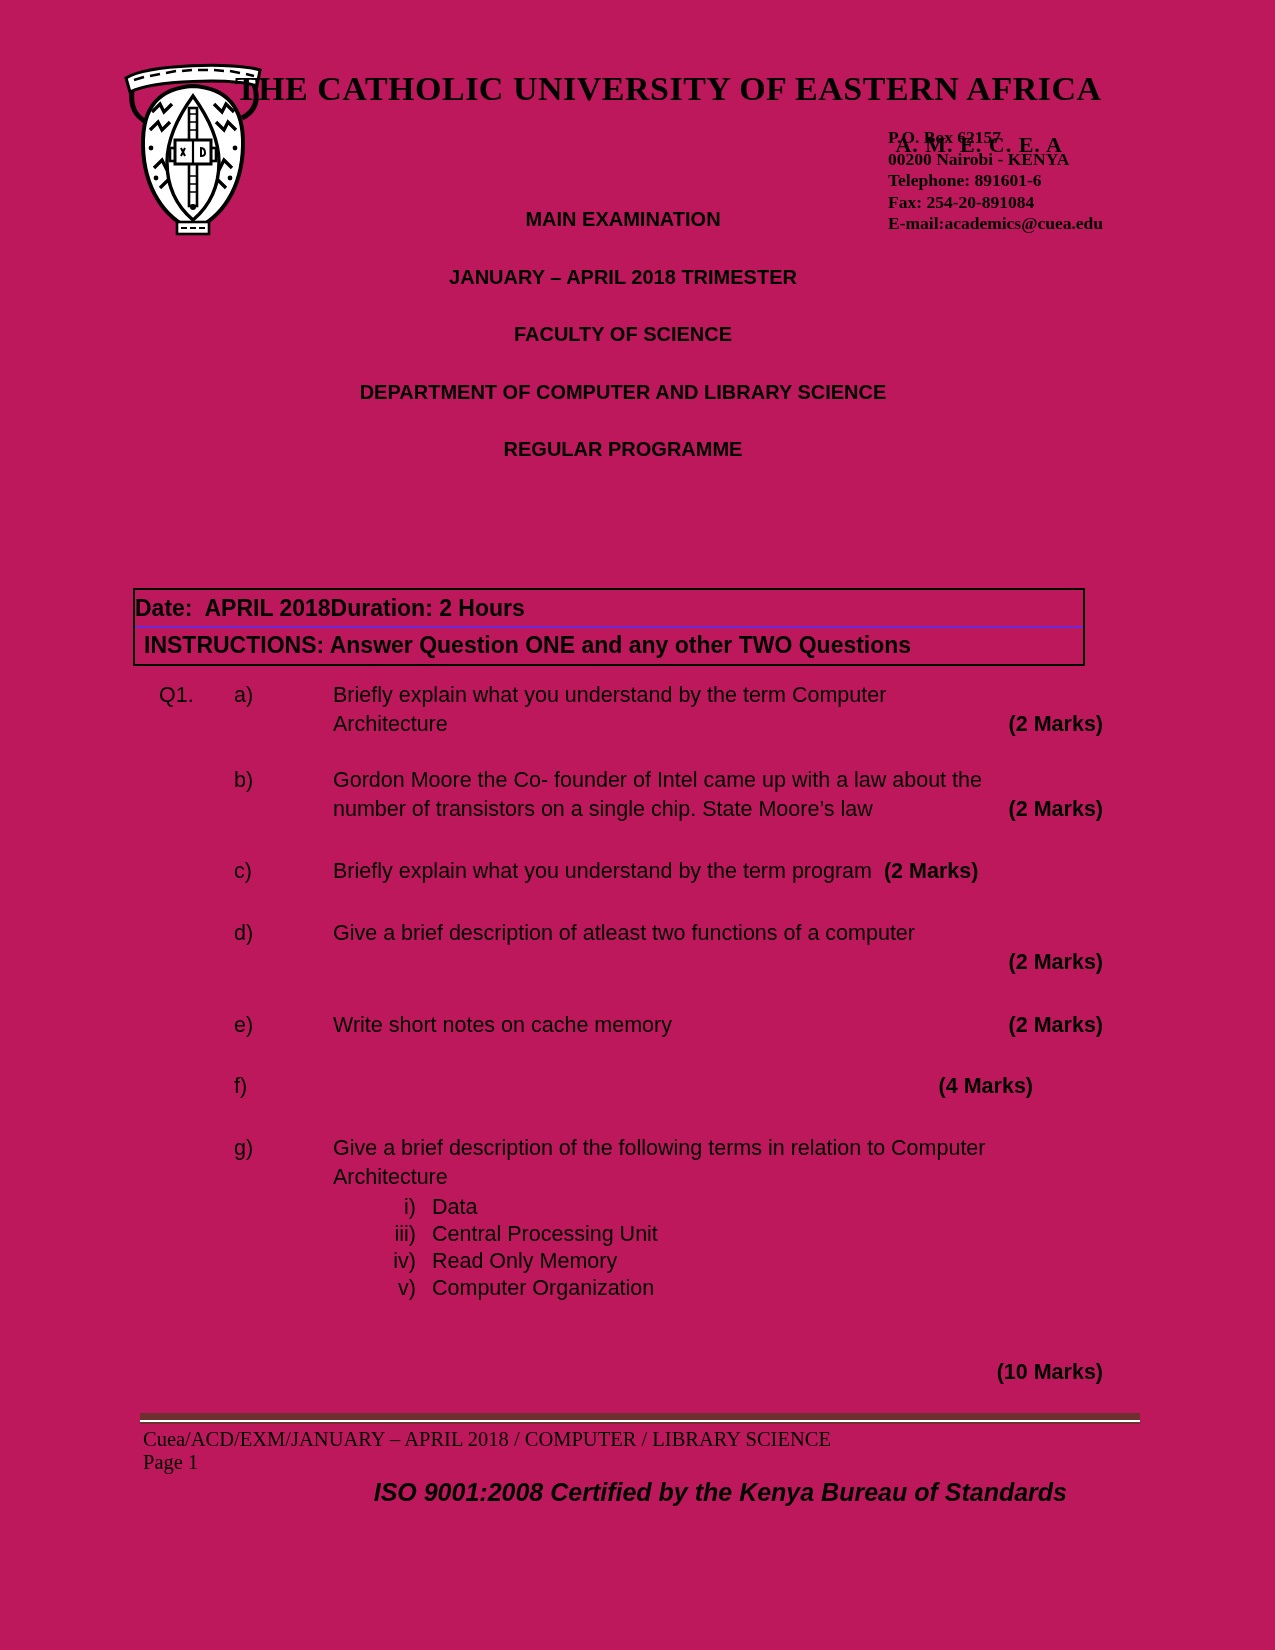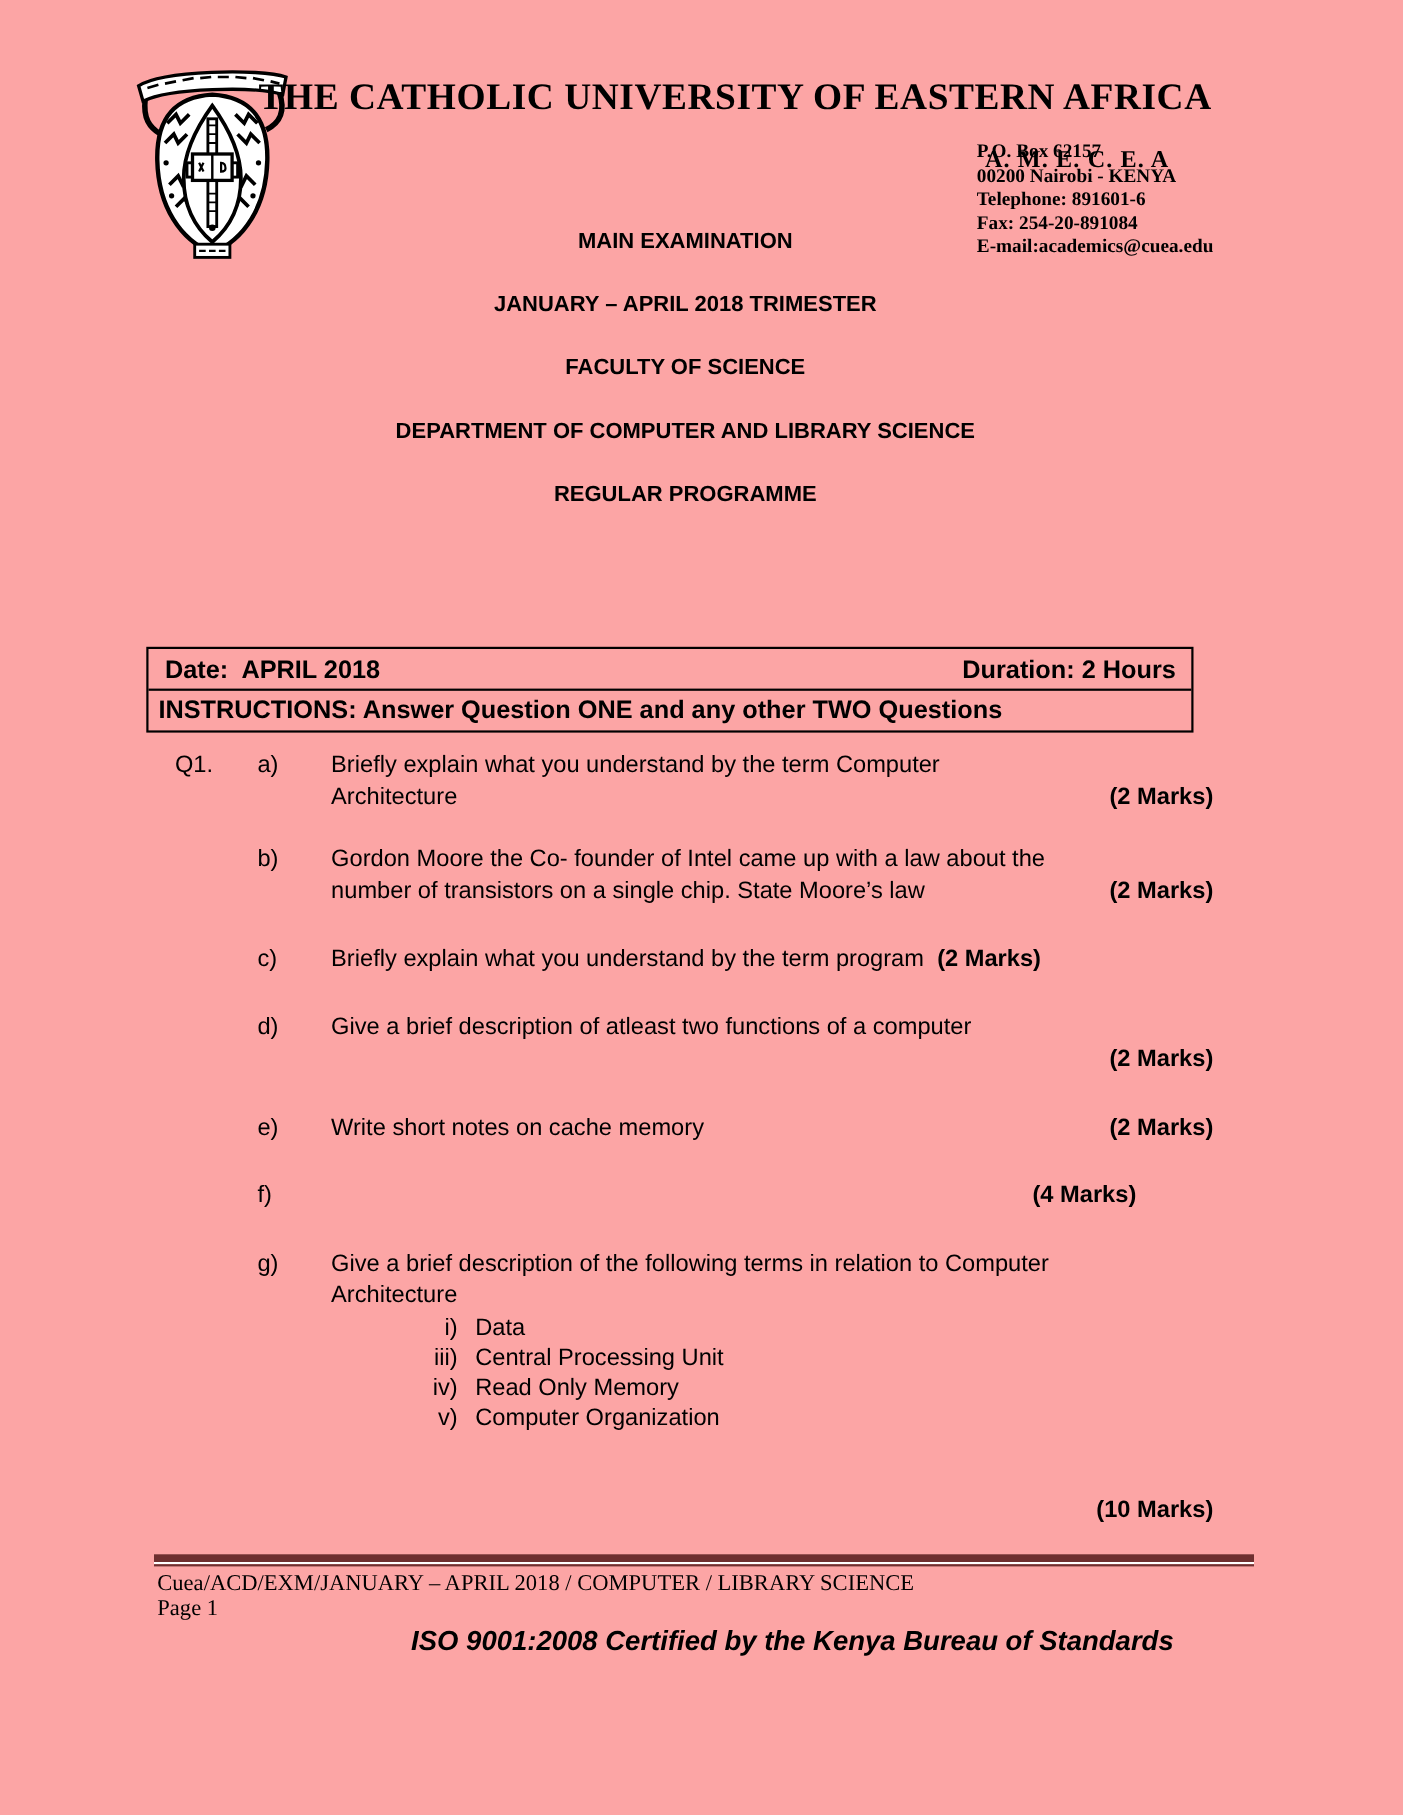--- a/index.html
+++ b/index.html
@@ -1,19 +1,19 @@
 <!DOCTYPE html>
 <html><head>
 <meta charset="utf-8">
 <style>
   html,body{margin:0;padding:0;background:#ffffff;}
   .page{
     position:relative;
     width:1275px;height:1650px;
-    background:#fca5a5;
+    background:#be185d;
     font-family:"Liberation Sans", sans-serif;
     color:#000;
     overflow:hidden;
   }
   
   .crest{position:absolute;left:120px;top:56px;width:146px;height:182px;}
   .uni-title{
     position:absolute;top:70px;left:235px;width:855px;
     text-align:center;
     font-family:"Liberation Serif", serif;
@@ -36,38 +36,38 @@
     font-weight:bold;font-size:20px;white-space:nowrap;
   }
   #h-exam{top:208px}#h-trimester{top:266px}#h-faculty{top:323px}
   #h-department{top:381px}#h-programme{top:438px}#h-course{top:495px}
   
   .info-box{
     position:absolute;top:588px;left:133px;width:952px;
     border:2px solid #000;box-sizing:border-box;
   }
   .info-row1{
-    display:flex;justify-content:space-between;align-items:center;
-    padding:5px 14px 4px 15px;
+    display:flex;justify-content:flex-start;align-items:center;
+    padding:5px 14px 4px 0;
     font-weight:bold;font-size:23px;
-    border-bottom:2px solid #000000;
+    border-bottom:2px solid #6d28d9;
   }
   .date-label{white-space:pre;}
   .info-row2{
     padding:4px 9px 5px 9px;
     font-weight:bold;font-size:23px;
   }
   
   .questions{position:absolute;top:681px;left:159px;width:944px;font-size:21.5px;line-height:29px;}
   .q-row{display:flex;align-items:flex-start;}
   .qnum-col{width:75px;flex:0 0 75px;}
   .qlabel-col{width:67px;flex:0 0 67px;}
   .q-body{flex:1 1 auto;min-width:0;}
   .q-flex{display:flex;align-items:flex-end;}
-  .q-text{flex:0 1 auto;}
+  .q-text{flex:0 1 auto;margin-left:32px;}
   .q-text.w610{max-width:610px;}
   .q-text.w710{max-width:710px;}
   .q-text.w760{max-width:760px;}
   .q-marks{margin-left:auto;font-weight:bold;white-space:nowrap;}
   .q-marks-line{text-align:right;font-weight:bold;}
   .q-marks-line.inset{padding-right:70px;}
   .marks-inline{font-weight:bold;}
   .gap27{margin-top:27px;} .gap32{margin-top:32px;} .gap33{margin-top:33px;} .gap34{margin-top:34px;}
   .sublist{margin-top:2px;}
   .sub-row{display:flex;line-height:27px;}

